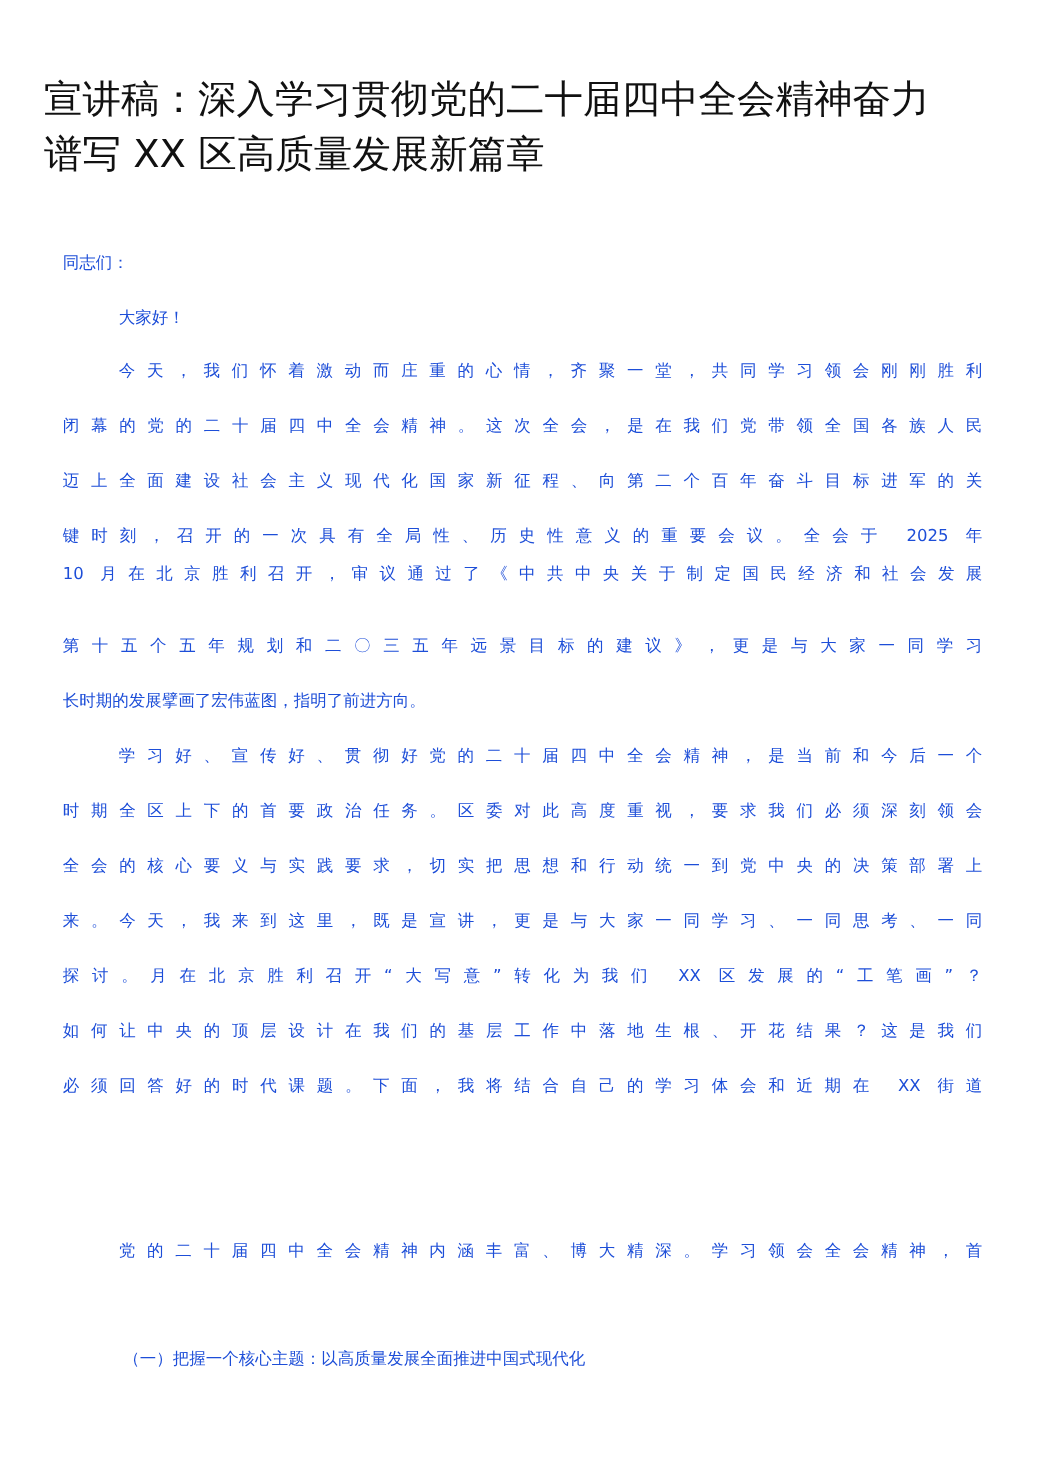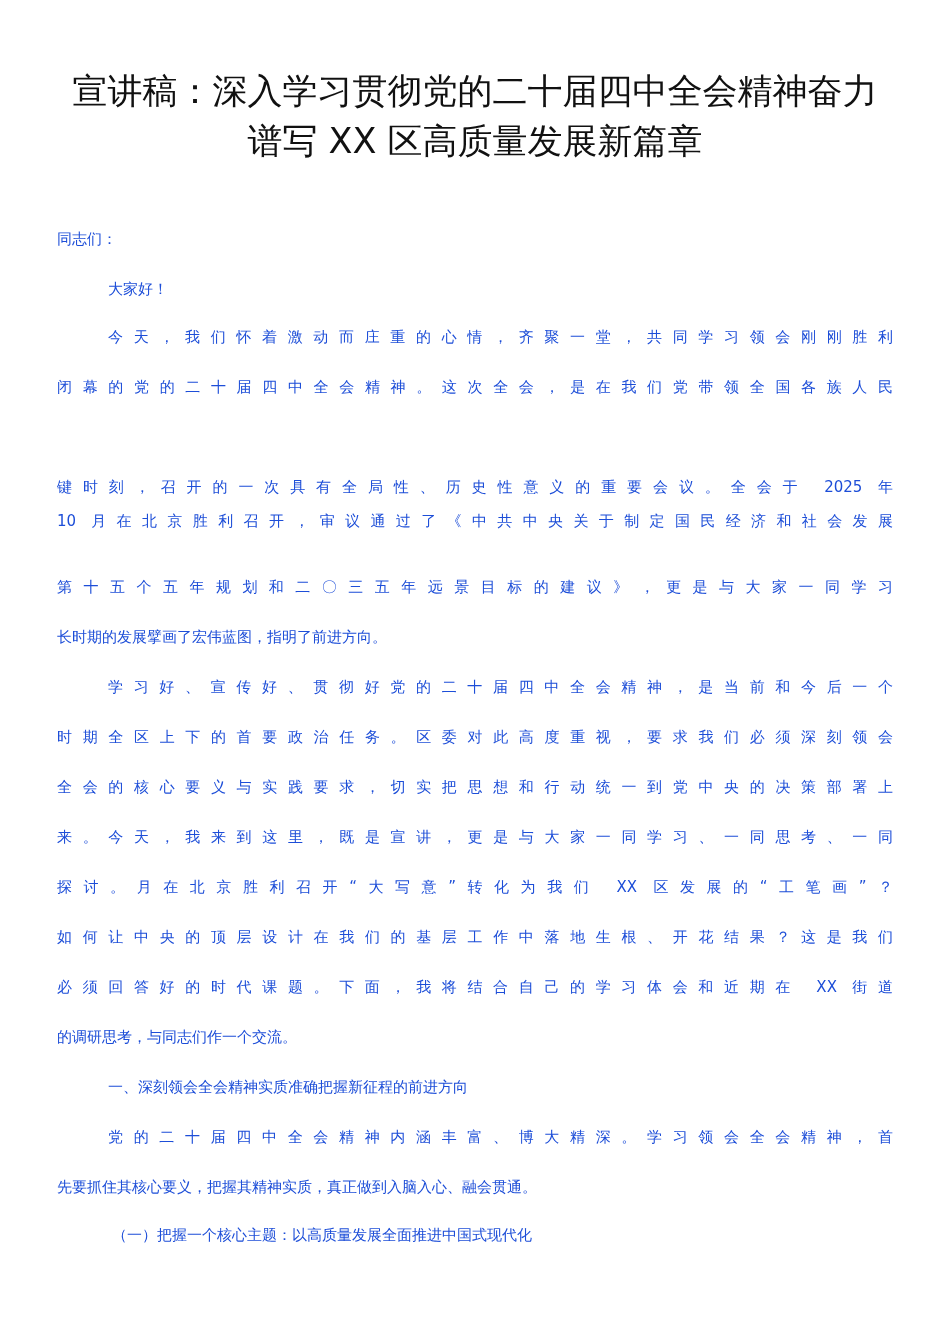--- a/index.html
+++ b/index.html
@@ -1,19 +1,19 @@
 <!DOCTYPE html>
 <html><head>
 <meta charset="utf-8">
 <style>
   html, body { margin: 0; padding: 0; background: #ffffff; }
   body { width: 950px; height: 1344px; overflow: hidden; position: relative;
          font-family: "DejaVu Sans", "Liberation Sans", sans-serif; color: #111111; }
   .page { position: absolute; left: 0; top: 0; width: 950px; height: 1344px; background: #fff; }
-  .title { position: absolute; left: 40px; width: 870px; text-align: center;
+  .title { position: absolute; left: 40px; width: 870px; 
            font-size: 35px; line-height: 50px; top: 66px; letter-spacing: 0px; color: #111; }
   .line { position: absolute; left: 57px; width: 836px; font-size: 15px;
           line-height: 30px; white-space: nowrap; color: #1d4ed8; text-align: justify; text-align-last: justify; }
   .line.last { text-align-last: left; }
   .indent { left: 108px; width: 785px; }
   .heading-indent { left: 108px; }
   .sub-indent { left: 112px; }
 </style>
 </head>
 <body>
@@ -23,34 +23,32 @@
   <div class="title">
     <div>宣讲稿：深入学习贯彻党的二十届四中全会精神奋力</div>
     <div>谱写 XX 区高质量发展新篇章</div>
   </div>
 
   <div class="line last" style="top:224px">同志们：</div>
   <div class="line last indent" style="top:274px">大家好！</div>
 
   <div class="line indent" style="top:322px">今天，我们怀着激动而庄重的心情，齐聚一堂，共同学习领会刚刚胜利</div>
   <div class="line" style="top:372px">闭幕的党的二十届四中全会精神。这次全会，是在我们党带领全国各族人民</div>
+  <div class="line" style="top:422px">迈上全面建设社会主义现代化国家新征程、向第二个百年奋斗目标进军的关</div>
   <div class="line" style="top:472px">键时刻，召开的一次具有全局性、历史性意义的重要会议。全会于 2025 年</div>
   <div class="line" style="top:506px">10 月在北京胜利召开，审议通过了《中共中央关于制定国民经济和社会发展</div>
   <div class="line" style="top:572px">第十五个五年规划和二〇三五年远景目标的建议》，更是与大家一同学习</div>
   <div class="line last" style="top:622px">长时期的发展擘画了宏伟蓝图，指明了前进方向。</div>
 
   <div class="line" style="top:722px">时期全区上下的首要政治任务。区委对此高度重视，要求我们必须深刻领会</div>
   <div class="line indent" style="top:672px">学习好、宣传好、贯彻好党的二十届四中全会精神，是当前和今后一个</div>
   <div class="line" style="top:772px">全会的核心要义与实践要求，切实把思想和行动统一到党中央的决策部署上</div>
   <div class="line" style="top:822px">来。今天，我来到这里，既是宣讲，更是与大家一同学习、一同思考、一同</div>
   <div class="line" style="top:872px">探讨。月在北京胜利召开“大写意”转化为我们 XX 区发展的“工笔画”？</div>
   <div class="line" style="top:922px">如何让中央的顶层设计在我们的基层工作中落地生根、开花结果？这是我们</div>
   <div class="line" style="top:972px">必须回答好的时代课题。下面，我将结合自己的学习体会和近期在 XX 街道</div>
-  <div class="line last" style="top:1022px">的调研思考，与同志们作一个交流。</div>
 
-  <div class="line last heading-indent" style="top:1072px">一、深刻领会全会精神实质准确把握新征程的前进方向</div>
 
   <div class="line indent" style="top:1122px">党的二十届四中全会精神内涵丰富、博大精深。学习领会全会精神，首</div>
-  <div class="line last" style="top:1172px">先要抓住其核心要义，把握其精神实质，真正做到入脑入心、融会贯通。</div>
 
   <div class="line last sub-indent" style="top:1220px">（一）把握一个核心主题：以高质量发展全面推进中国式现代化</div>
 
 </div>
 
 </body></html>

